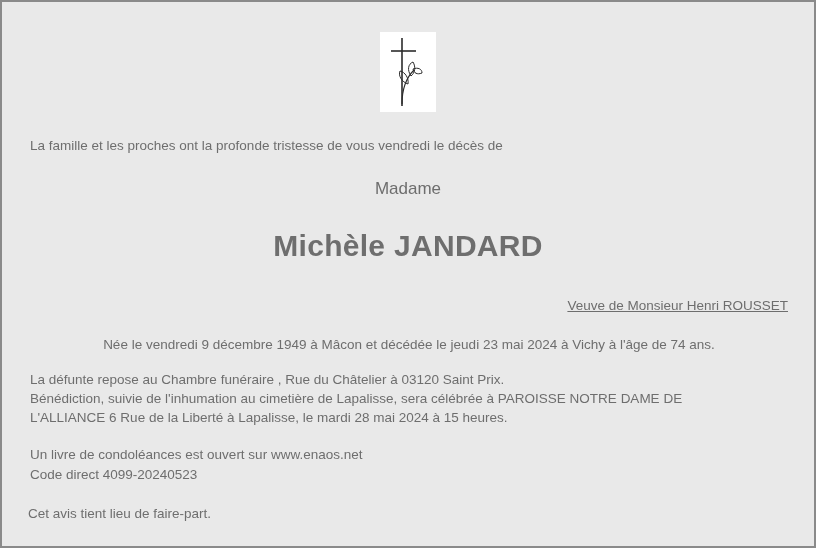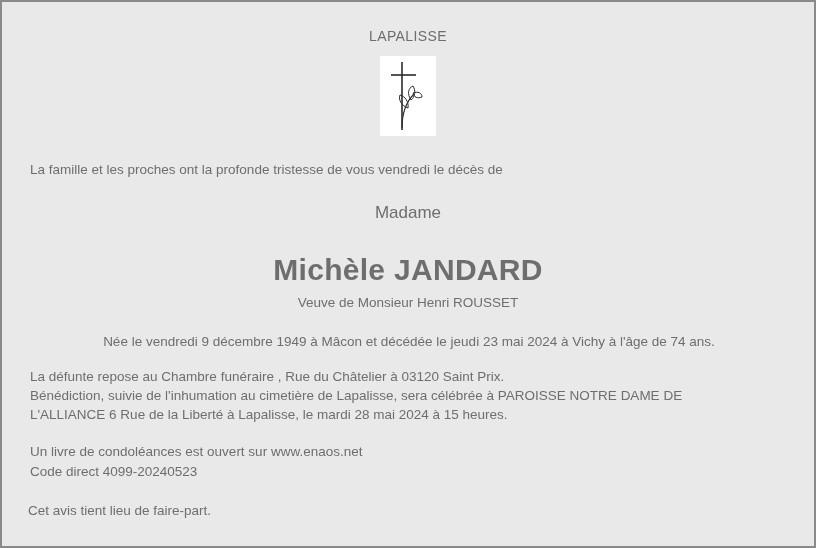--- a/index.html
+++ b/index.html
@@ -56,24 +56,25 @@
   }
   .name {
     text-align: center;
     font-size: 30px;
     font-weight: bold;
     color: #6e6e6e;
     margin-top: 30px;
     letter-spacing: 0.3px;
   }
   .spouse {
-    text-align: center;
+    text-align: right;
     font-size: 13.5px;
     color: #6e6e6e;
-    margin-top: 8px;
+    margin-top: 35px;
+    text-decoration: underline;
   }
   .birthdeath {
     font-size: 13.5px;
     color: #6e6e6e;
     margin-top: 24px;
     padding-left: 2px;
     text-align: center;
   }
   .block {
     font-size: 13.5px;
@@ -89,21 +90,20 @@
     font-size: 13.5px;
     color: #6e6e6e;
     margin-top: 22px;
   }
 </style>
 </head>
 <body>
 
 <div class="notice">
 
-  <div class="city">LAPALISSE</div>
 
   <div class="emblem-wrap">
     <span class="emblem">
       <svg width="56" height="80" viewBox="0 0 56 80" xmlns="http://www.w3.org/2000/svg">
         <rect x="0" y="0" width="56" height="80" fill="#ffffff"></rect>
         <line x1="22" y1="6" x2="22" y2="74" stroke="#2b2b2b" stroke-width="1.6"></line>
         <line x1="11" y1="19" x2="36" y2="19" stroke="#2b2b2b" stroke-width="1.6"></line>
         <path d="M22 72 C22 56, 26 46, 34 38" fill="none" stroke="#2b2b2b" stroke-width="1.1"></path>
         <path d="M28 52 C22 50, 18 44, 20 39 C25 40, 29 46, 28 52 Z" fill="none" stroke="#2b2b2b" stroke-width="1"></path>
         <path d="M31 44 C27 38, 28 32, 33 30 C36 35, 35 41, 31 44 Z" fill="none" stroke="#2b2b2b" stroke-width="1"></path>

